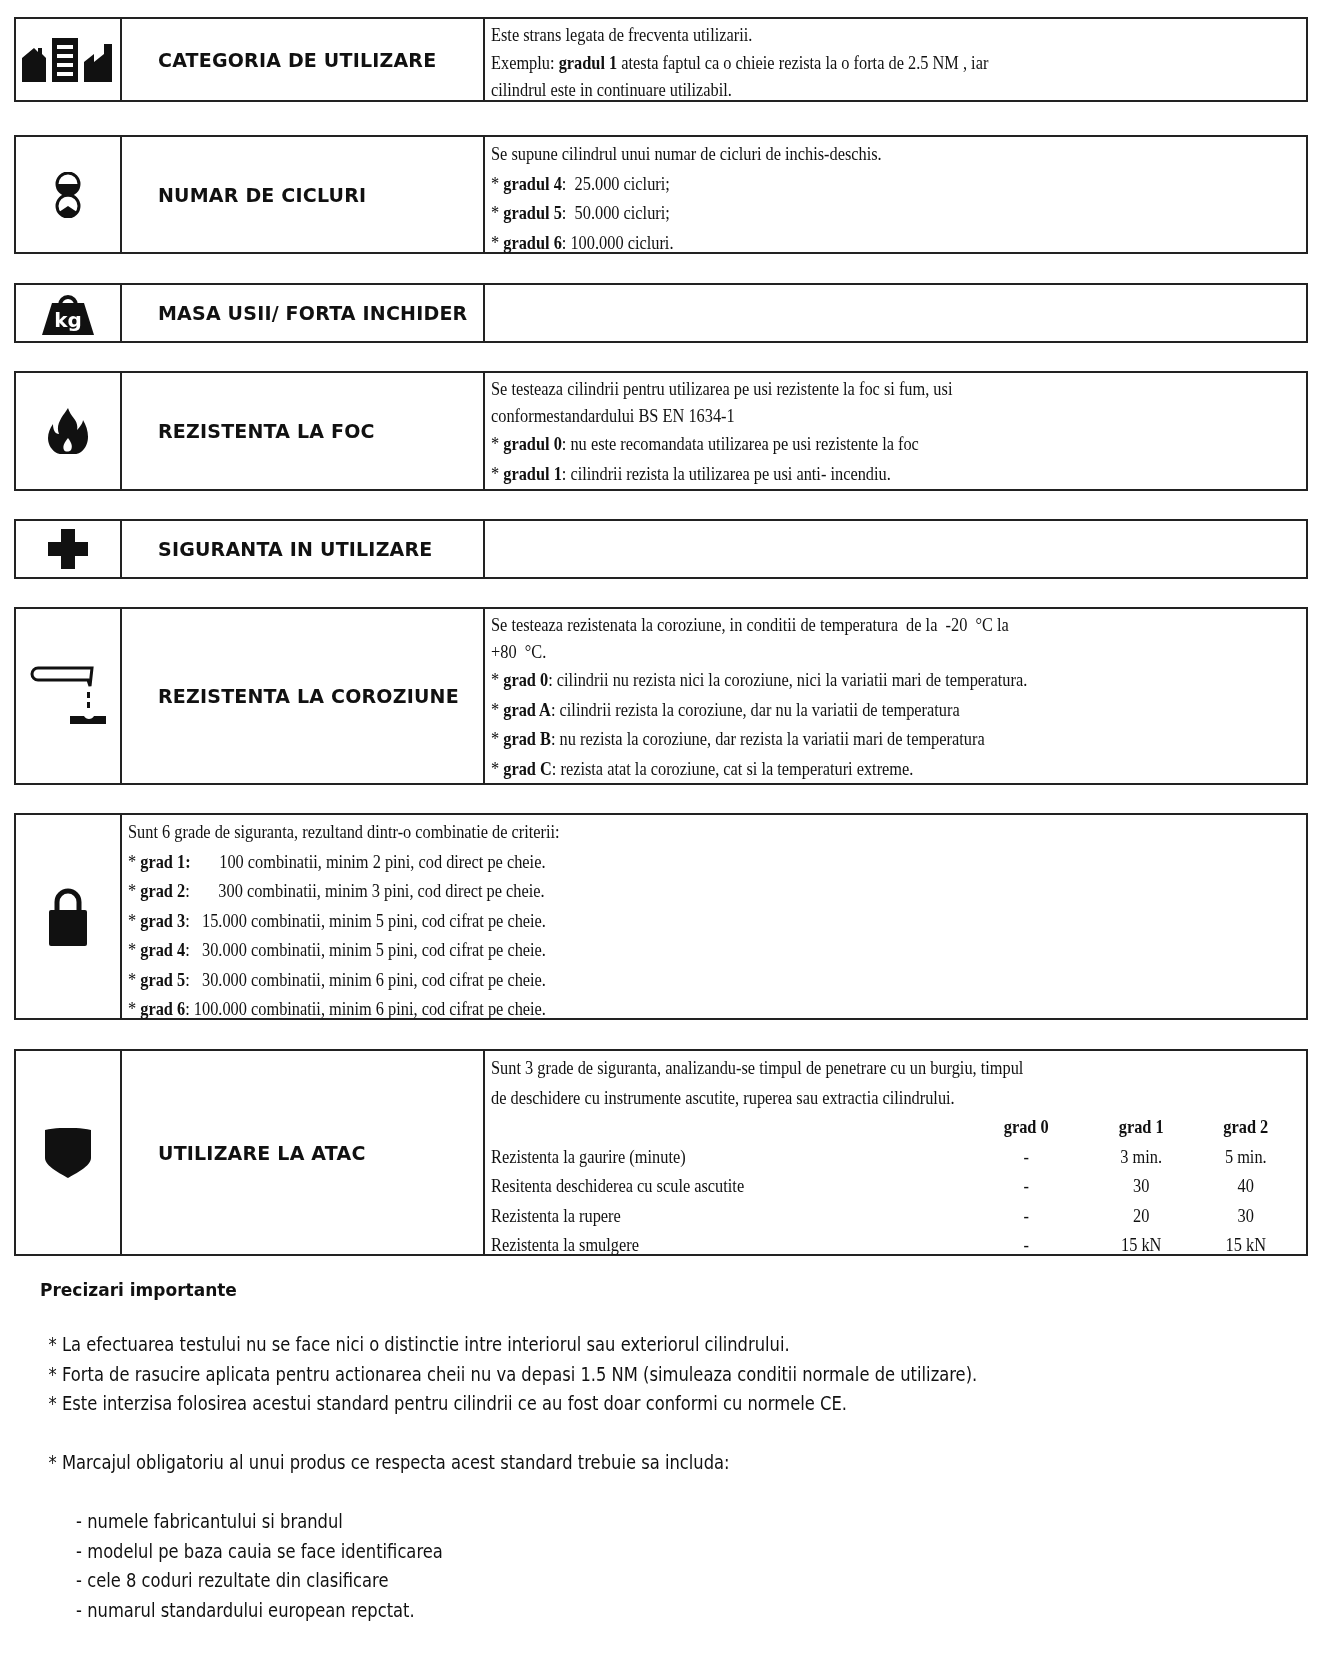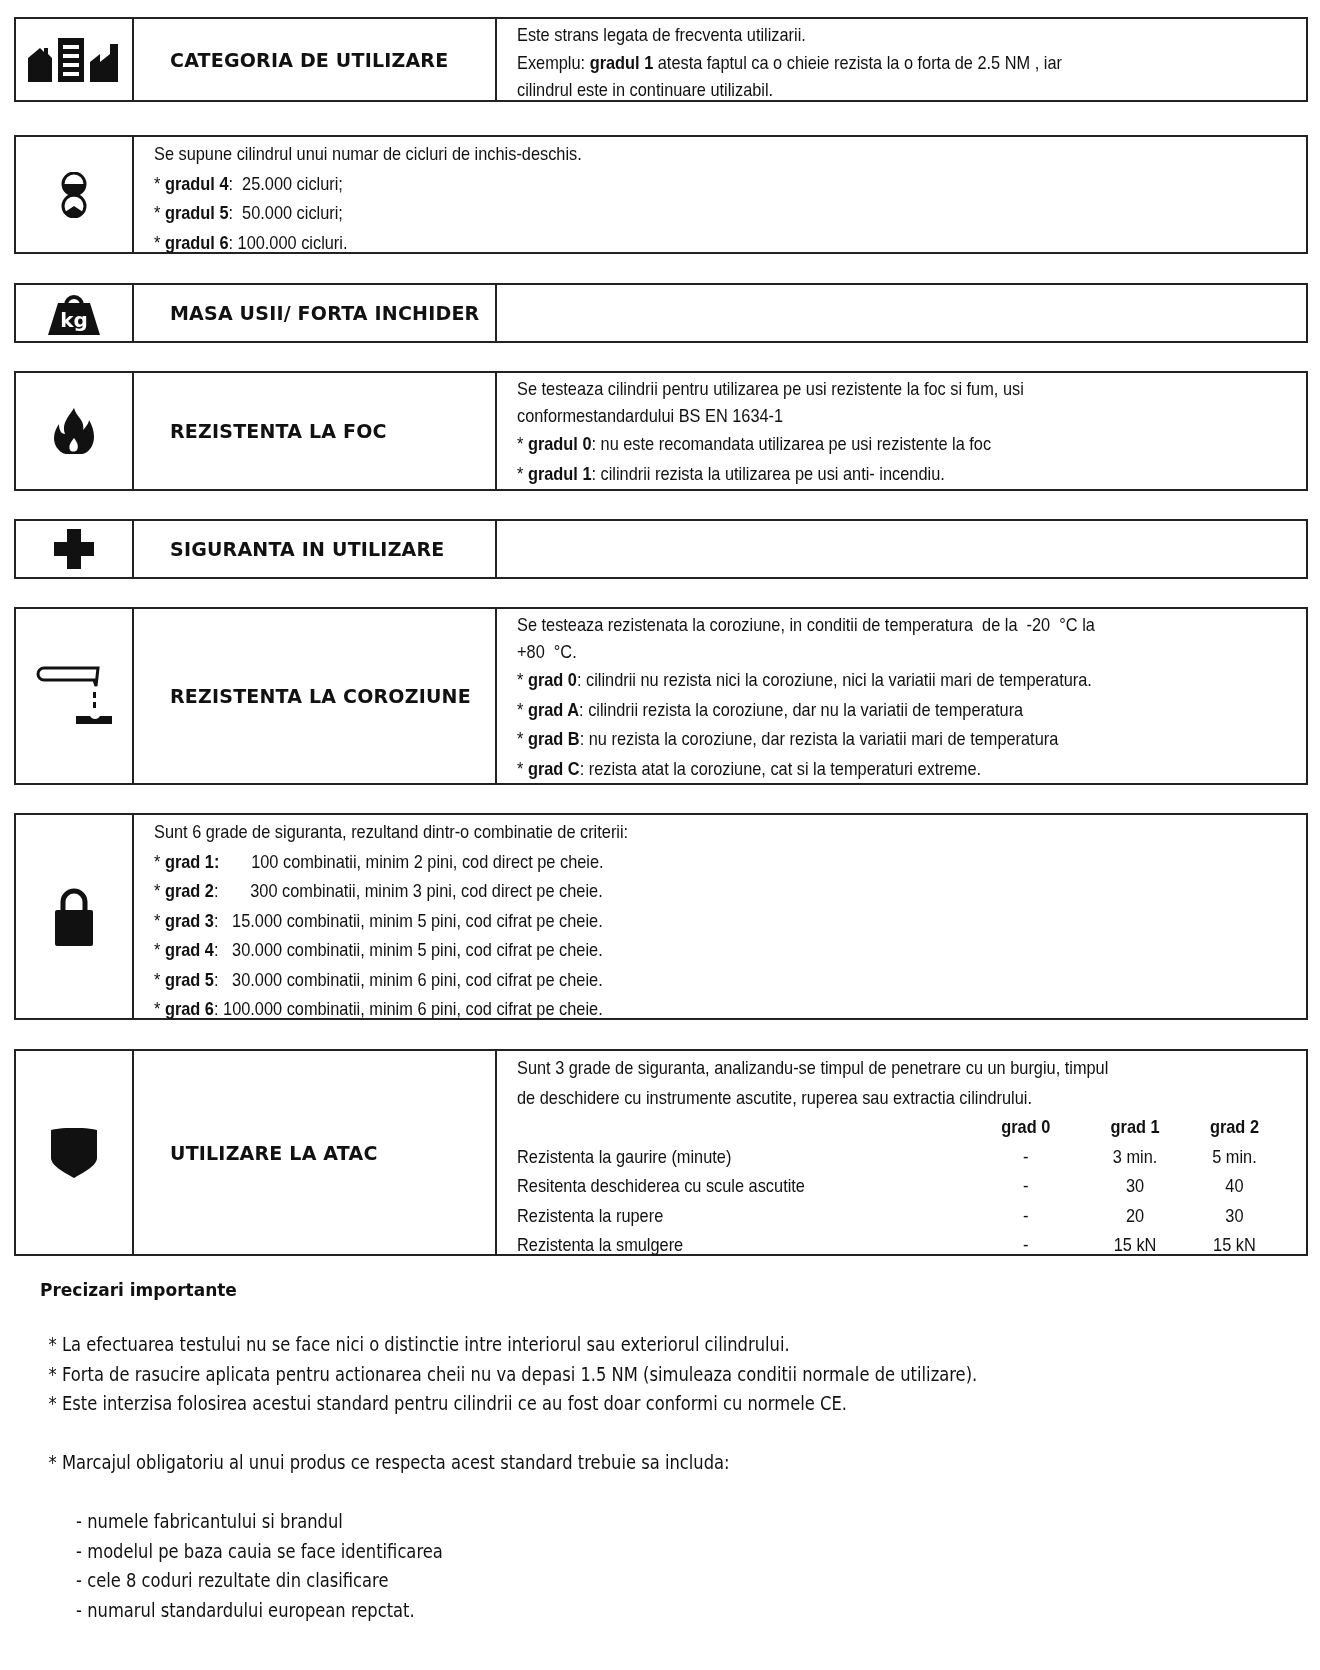--- a/index.html
+++ b/index.html
@@ -6,33 +6,33 @@
   body {
     width: 1320px; height: 1670px; position: relative; overflow: hidden;
     font-family: "DejaVu Sans", sans-serif; color: #111;
   }
   .row {
     position: absolute; left: 14px; width: 1294px;
     border: 2px solid #222; box-sizing: border-box;
     display: flex;
   }
   .icon-cell {
-    width: 118px; border-right: 2px solid #222; box-sizing: border-box;
+    width: 106px; border-right: 2px solid #222; box-sizing: border-box;
     display: flex; align-items: center; justify-content: center;
   }
   .title-cell {
     width: 363px; border-right: 2px solid #222; box-sizing: border-box;
     display: flex; align-items: center; padding-left: 36px;
     font-weight: bold; font-size: 19px; letter-spacing: 0.2px;
     white-space: nowrap; overflow: hidden;
   }
   .desc-cell {
-    flex: 1; padding: 2px 20px; box-sizing: border-box;
+    flex: 1; padding: 2px 6px; box-sizing: border-box;
     font-size: 19px; line-height: 29.5px;
-    font-family: Liberation Sans, sans-serif;
+    font-family: Liberation Serif, serif;
     transform-origin: left top;
   }
   .desc-cell .ln { white-space: nowrap; }
   .desc-cell b { font-weight: bold; }
   .atk-table { width: 100%; border-collapse: collapse; }
   .atk-table td { padding: 0; height: 29.5px; font-size: 19px; white-space: nowrap; }
   .atk-table th { padding: 0; height: 29.5px; font-size: 19px; font-weight: bold; text-align: center; }
   .atk-table td.v { text-align: center; }
   .notes { position: absolute; left: 40px; top: 1280px; font-size: 19px; }
   .notes-title { font-weight: bold; font-size: 17px; margin-bottom: 30px; }
@@ -70,20 +70,21 @@
   <div class="icon-cell">
     <span>
       <svg width="30" height="46" viewBox="0 0 30 46">
         <circle cx="15" cy="12" r="11" fill="none" stroke="#111" stroke-width="3"></circle>
         <path d="M4 12 A11 11 0 0 0 26 12 Z" fill="#111"></path>
         <circle cx="15" cy="34" r="11" fill="none" stroke="#111" stroke-width="3"></circle>
         <path d="M15 25 L15 34 L6 40 A11 11 0 0 0 24 40 L15 34 Z" fill="#111"></path>
       </svg>
     </span>
   </div>
+  <div class="title-cell">NUMAR DE CICLURI</div>
   <div class="desc-cell">
     <div class="ln" style="display: block; transform: scaleX(0.86); transform-origin: left center;"><span>Se supune cilindrul unui numar de cicluri de inchis-deschis.</span></div>
     <div class="ln" style="display: block; transform: scaleX(0.86); transform-origin: left center;"><span>* </span><b>gradul 4</b><span style="white-space:pre">:  25.000 cicluri;</span></div>
     <div class="ln" style="display: block; transform: scaleX(0.86); transform-origin: left center;"><span>* </span><b>gradul 5</b><span style="white-space:pre">:  50.000 cicluri;</span></div>
     <div class="ln" style="display: block; transform: scaleX(0.86); transform-origin: left center;"><span>* </span><b>gradul 6</b><span>: 100.000 cicluri.</span></div>
   </div>
 </div>
 
 <div class="row" style="top:283px;height:60px;">
   <div class="icon-cell">

